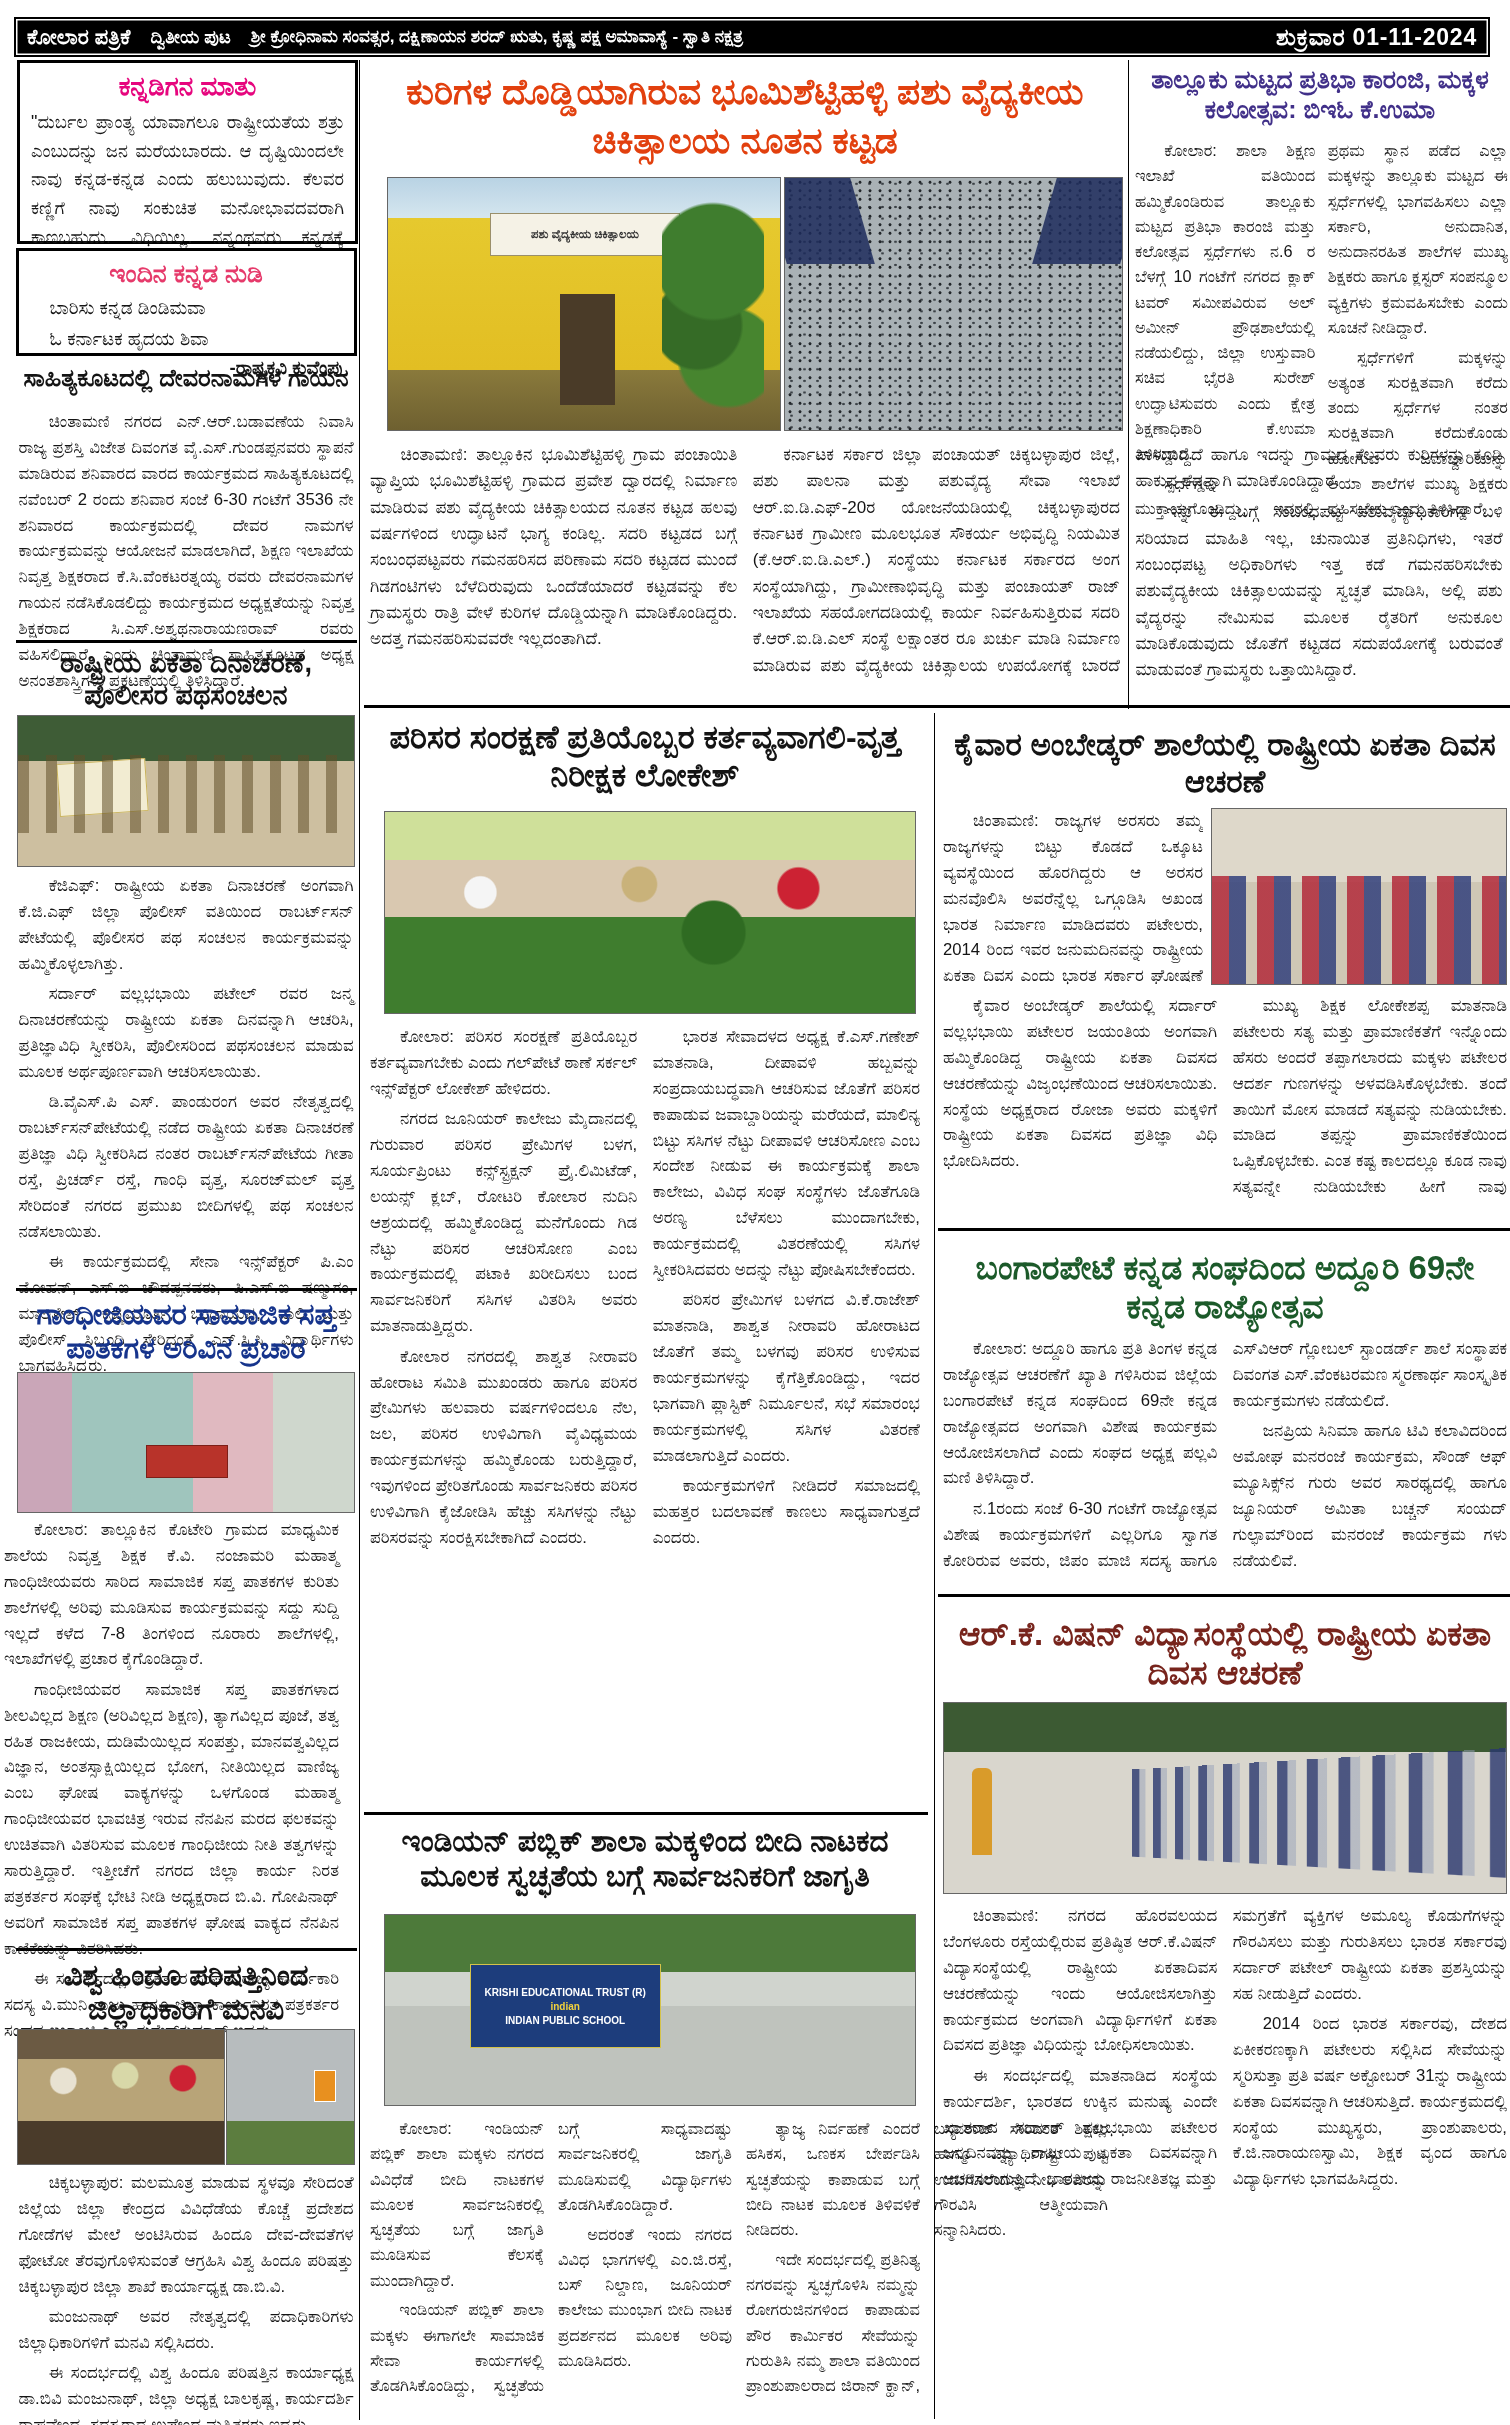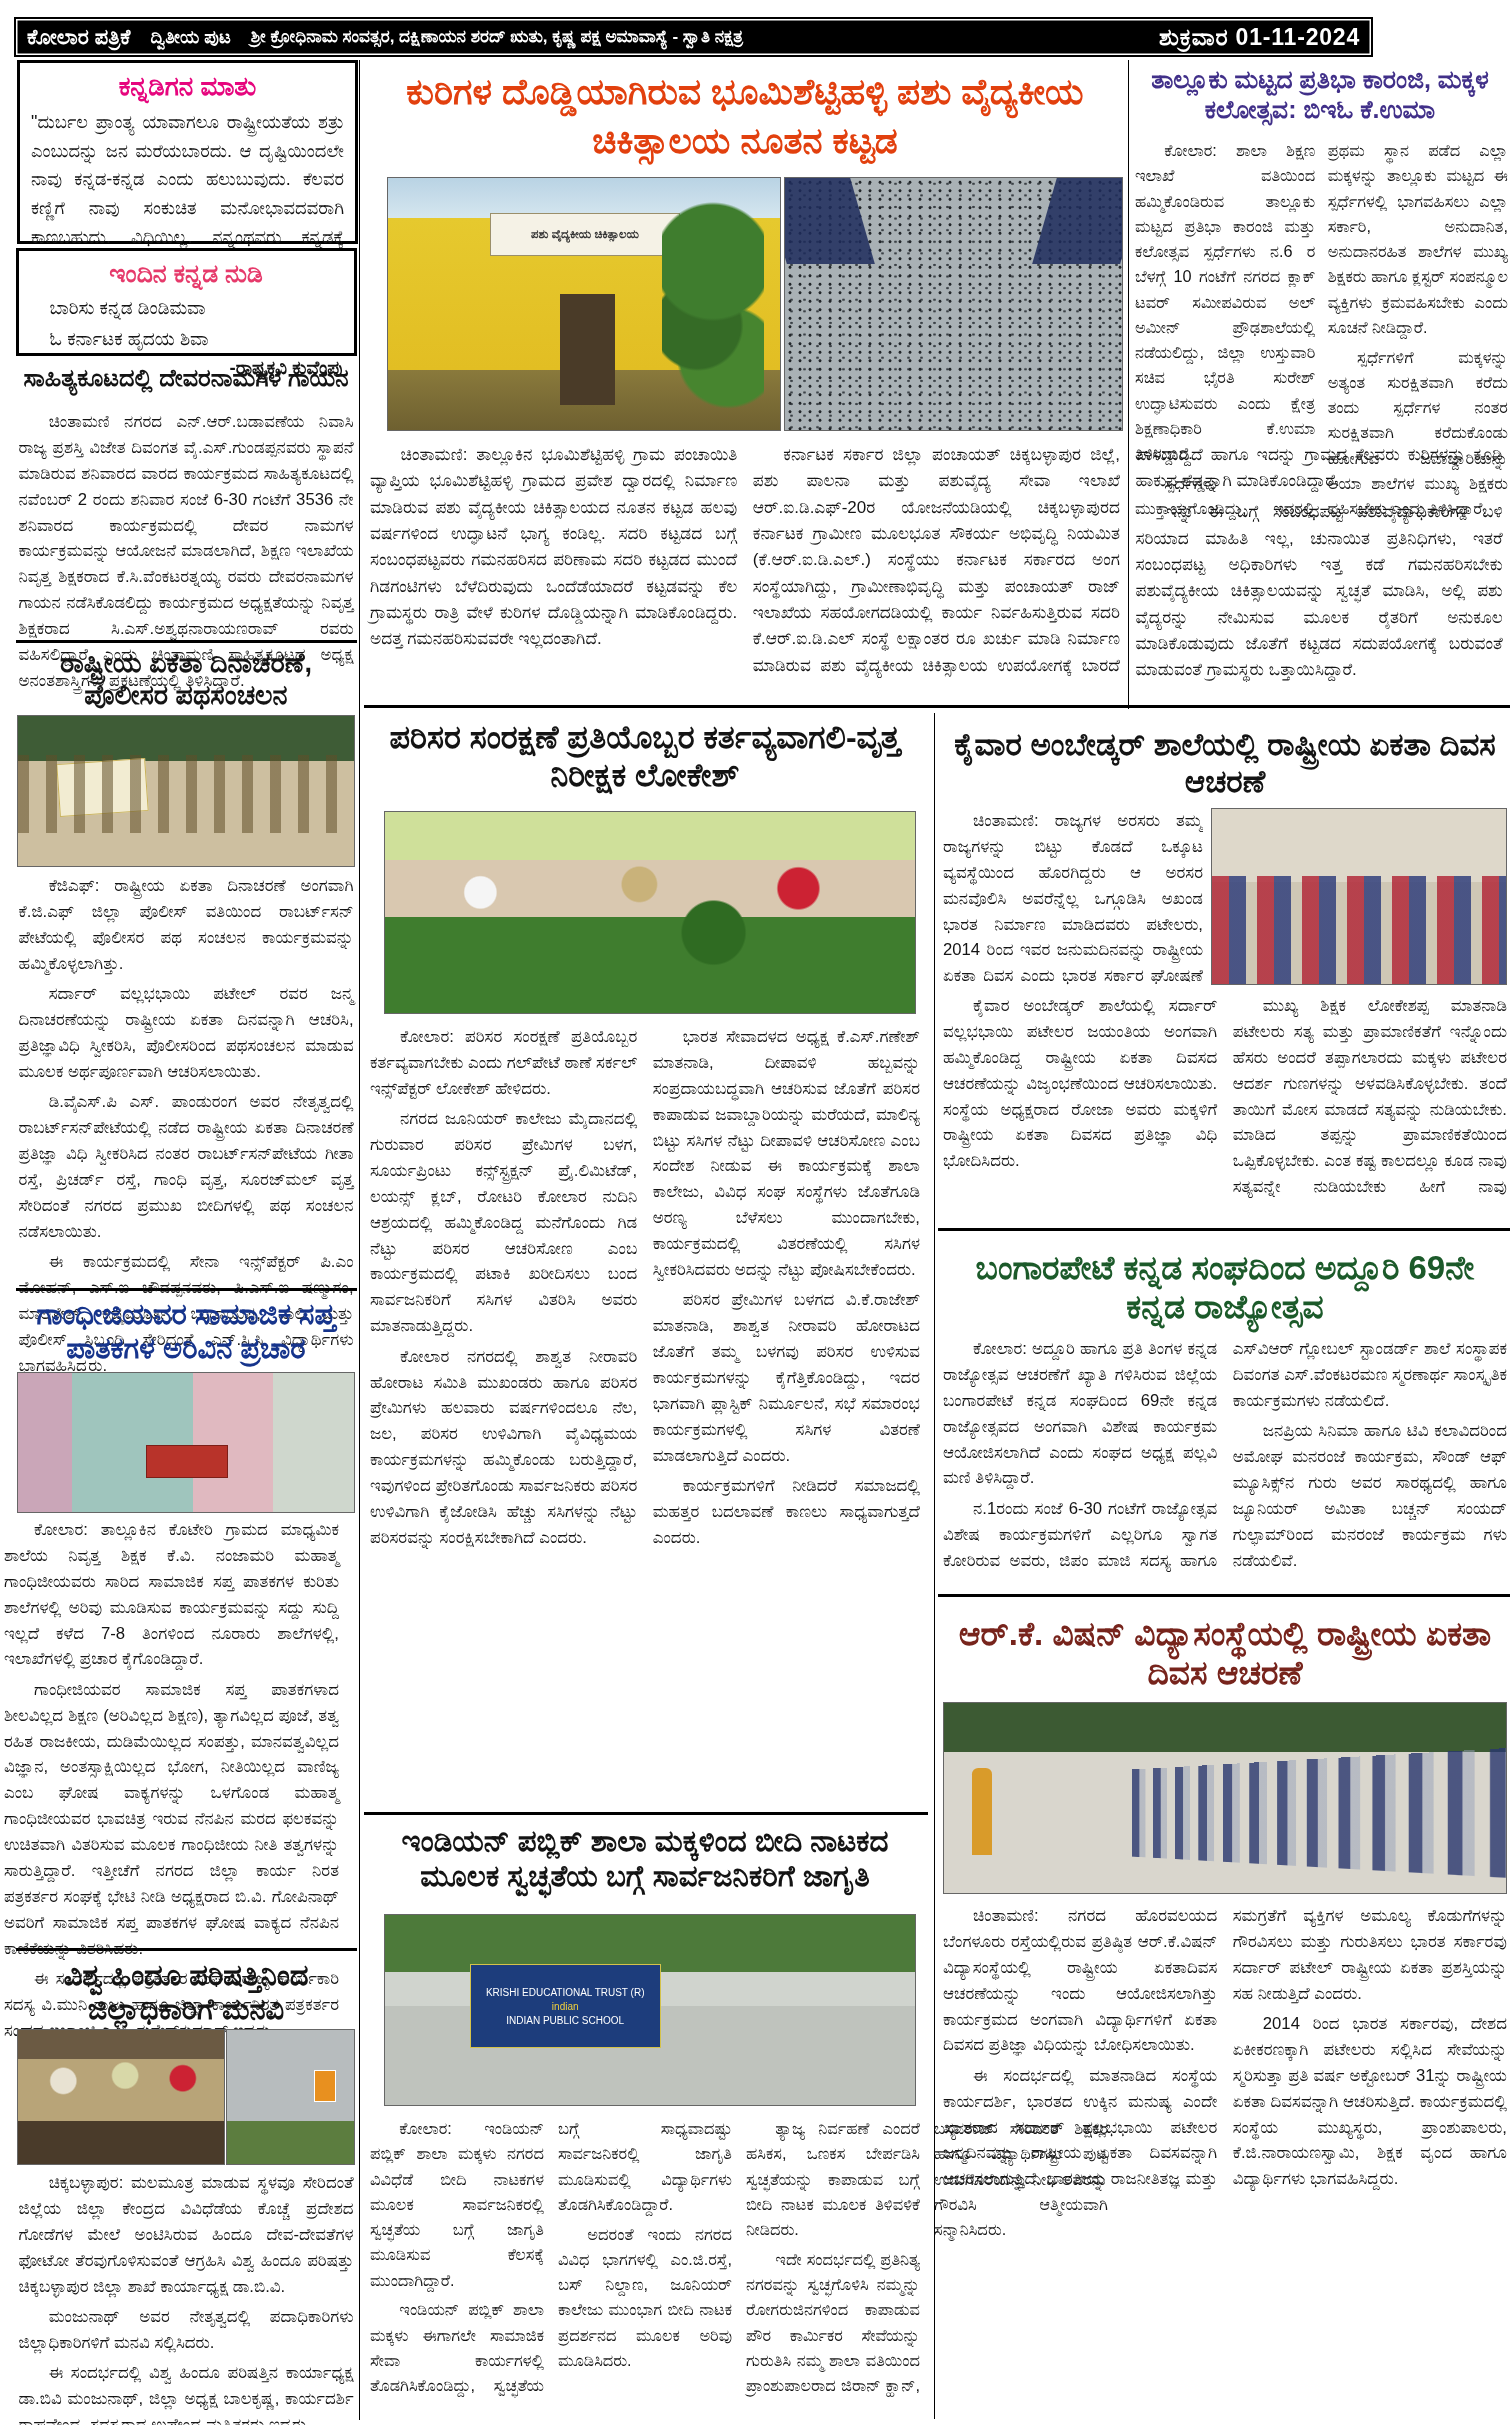--- a/index.html
+++ b/index.html
@@ -1,19 +1,19 @@
 <!DOCTYPE html>
 <html style="font-size:12.4px"><head>
 <meta charset="utf-8">
 <style>
   html,body{margin:0;padding:0;background:#e9e9e9;}
   .page{position:relative;width:1510px;height:2426px;background:#ffffff;
         font-family:"Liberation Sans","DejaVu Sans",sans-serif;color:#141414;overflow:hidden;}
   
-  .mast{position:absolute;left:14px;top:17px;width:1359px;height:40px;
+  .mast{position:absolute;left:14px;top:17px;width:1476px;height:40px;
         background:#000;border:2.3px solid #000;box-shadow:0 0 0 1.5px #fff inset;
         display:flex;align-items:center;gap:20px;padding:0 11px;box-sizing:border-box;color:#fff;}
   .mast .paper{font-weight:bold;font-size:21px;}
   .mast .plabel{font-size:18px;font-weight:bold;}
   .mast .cal{font-size:17px;font-weight:bold;}
   .mast .spacer{flex:1;}
   .mast .date{font-weight:bold;font-size:23px;letter-spacing:0.8px;}
   
   .vrule{position:absolute;width:0;border-left:1.9px solid #000;}
   .hrule{position:absolute;height:0;border-top:3.1px solid #000;}
@@ -64,21 +64,21 @@
       background:radial-gradient(circle at 22% 38%,#e8e2d2 0 12.4px,transparent 14px),
                  radial-gradient(circle at 52% 34%,#d8d8a8 0 12.4px,transparent 14px),
                  radial-gradient(circle at 80% 36%,#c23 0 12.4px,transparent 14px);}
   .ph-vhp2{background:linear-gradient(180deg,#b7bcbe 0 68%,#5c7d3f 68% 100%);}
   .ph-vhp2 .poster{position:absolute;right:14%;top:30%;width:16%;height:22%;background:#e8901f;border:1.5px solid #fff;}
   .ph-kaivara{background:linear-gradient(180deg,#ded8ca 0 42%,#cfc7b5 42% 100%);}
   .ph-kaivara::after{content:"";position:absolute;left:0;top:38%;width:100%;height:62%;
       background:repeating-linear-gradient(90deg,#b22a3a 0 17px,#32407c 17px 34px,transparent 34px 45px);opacity:.85;}
   .ph-indian{background:linear-gradient(180deg,#4d7a3a 0 30%,#d0d4ce 30% 48%,#bfc3bd 48% 100%);}
   .ph-indian .banner-blue{position:absolute;left:16%;top:26%;width:36%;height:44%;background:#1d3d7c;
-      border:1.5px solid #d4c24a;color:#fff;font-size:10px;font-weight:normal;text-align:center;
+      border:1.5px solid #d4c24a;color:#fff;font-size:10px;font-weight:bold;text-align:center;
       display:flex;flex-direction:column;justify-content:center;gap:3.1px;padding:1.5px;box-sizing:border-box;}
   .ph-rkv{background:linear-gradient(180deg,#3c5a33 0 26%,#d9d6cd 26% 100%);}
   .ph-rkv::after{content:"";position:absolute;right:0;top:30%;width:74%;height:56%;
       background:repeating-linear-gradient(90deg,rgba(40,54,110,.8) 0 11px,rgba(150,160,185,.5) 11px 20px,transparent 20px 31px);
       transform:perspective(232px) rotateY(-14deg);}
   .ph-rkv .teacher{position:absolute;left:5%;top:34%;width:20px;height:46%;background:#d99b2a;border-radius:6.2px 6.2px 0 0;}
 </style>
 </head>
 <body>
 

